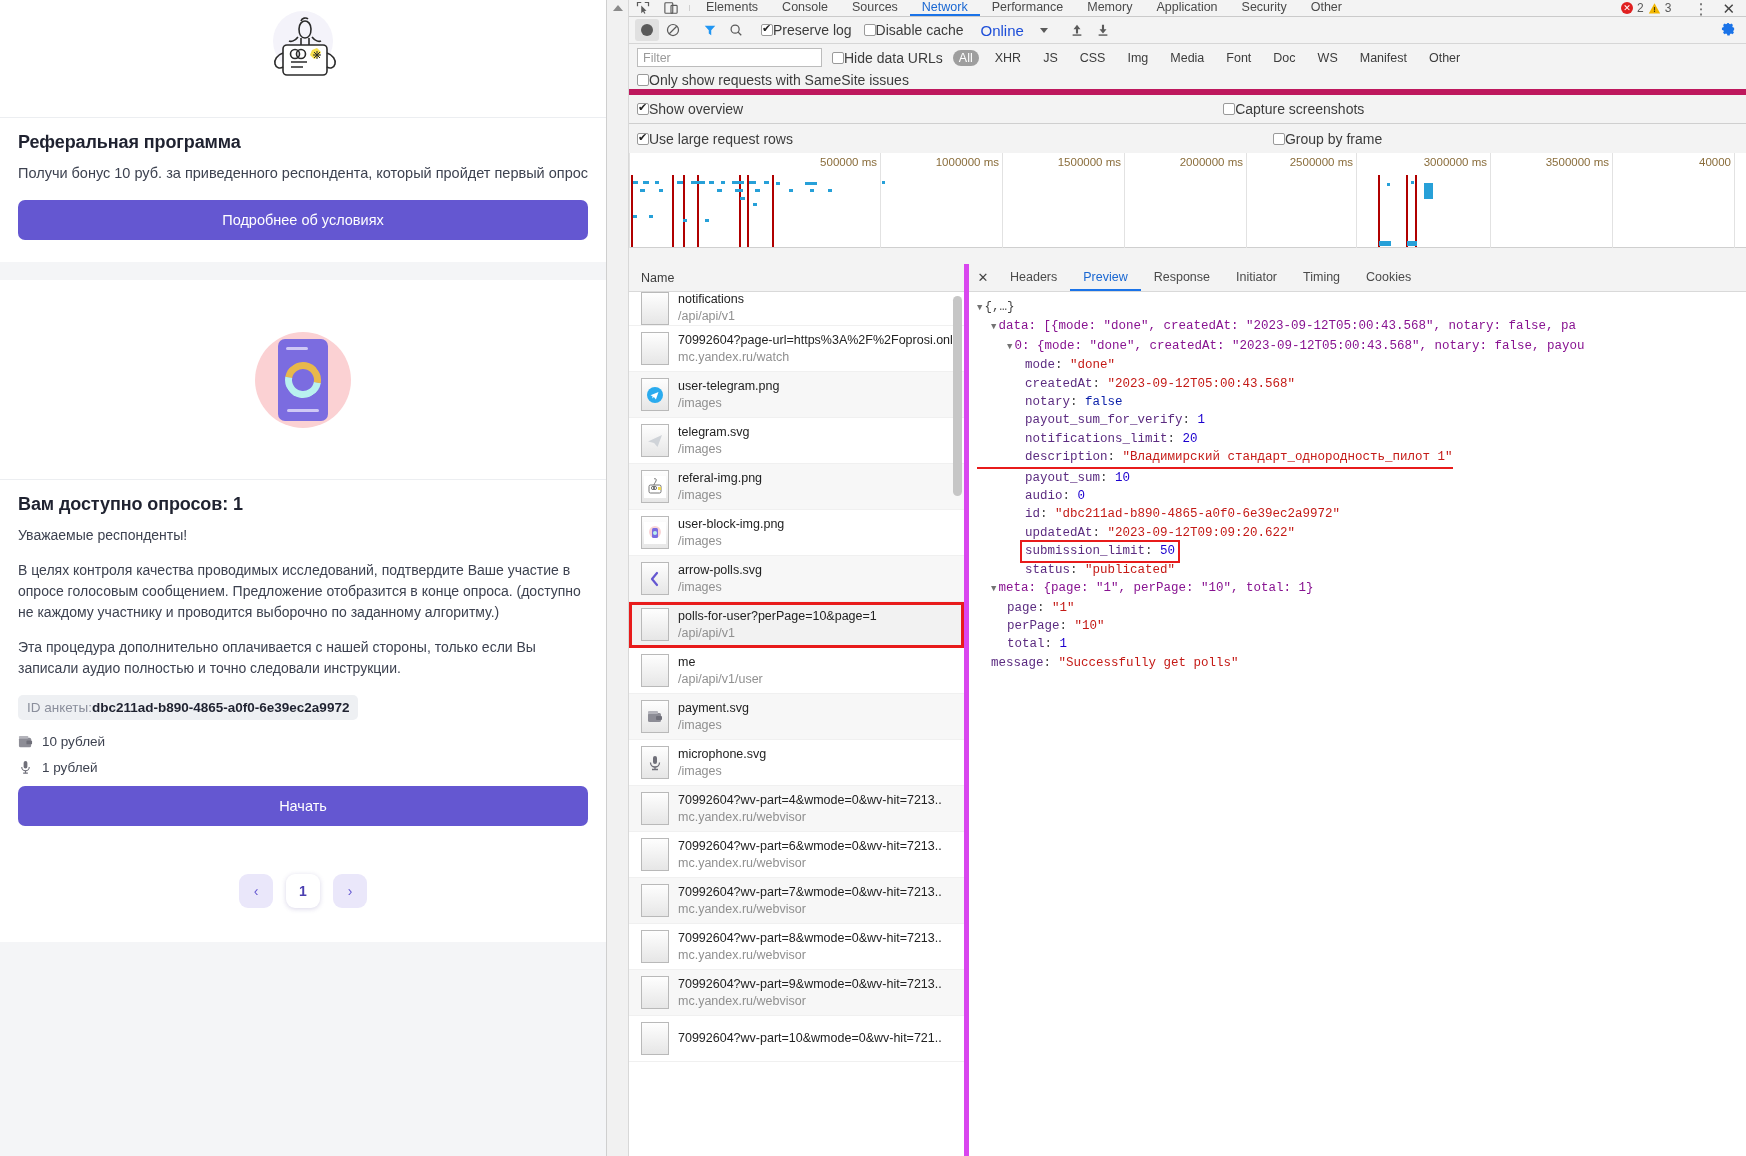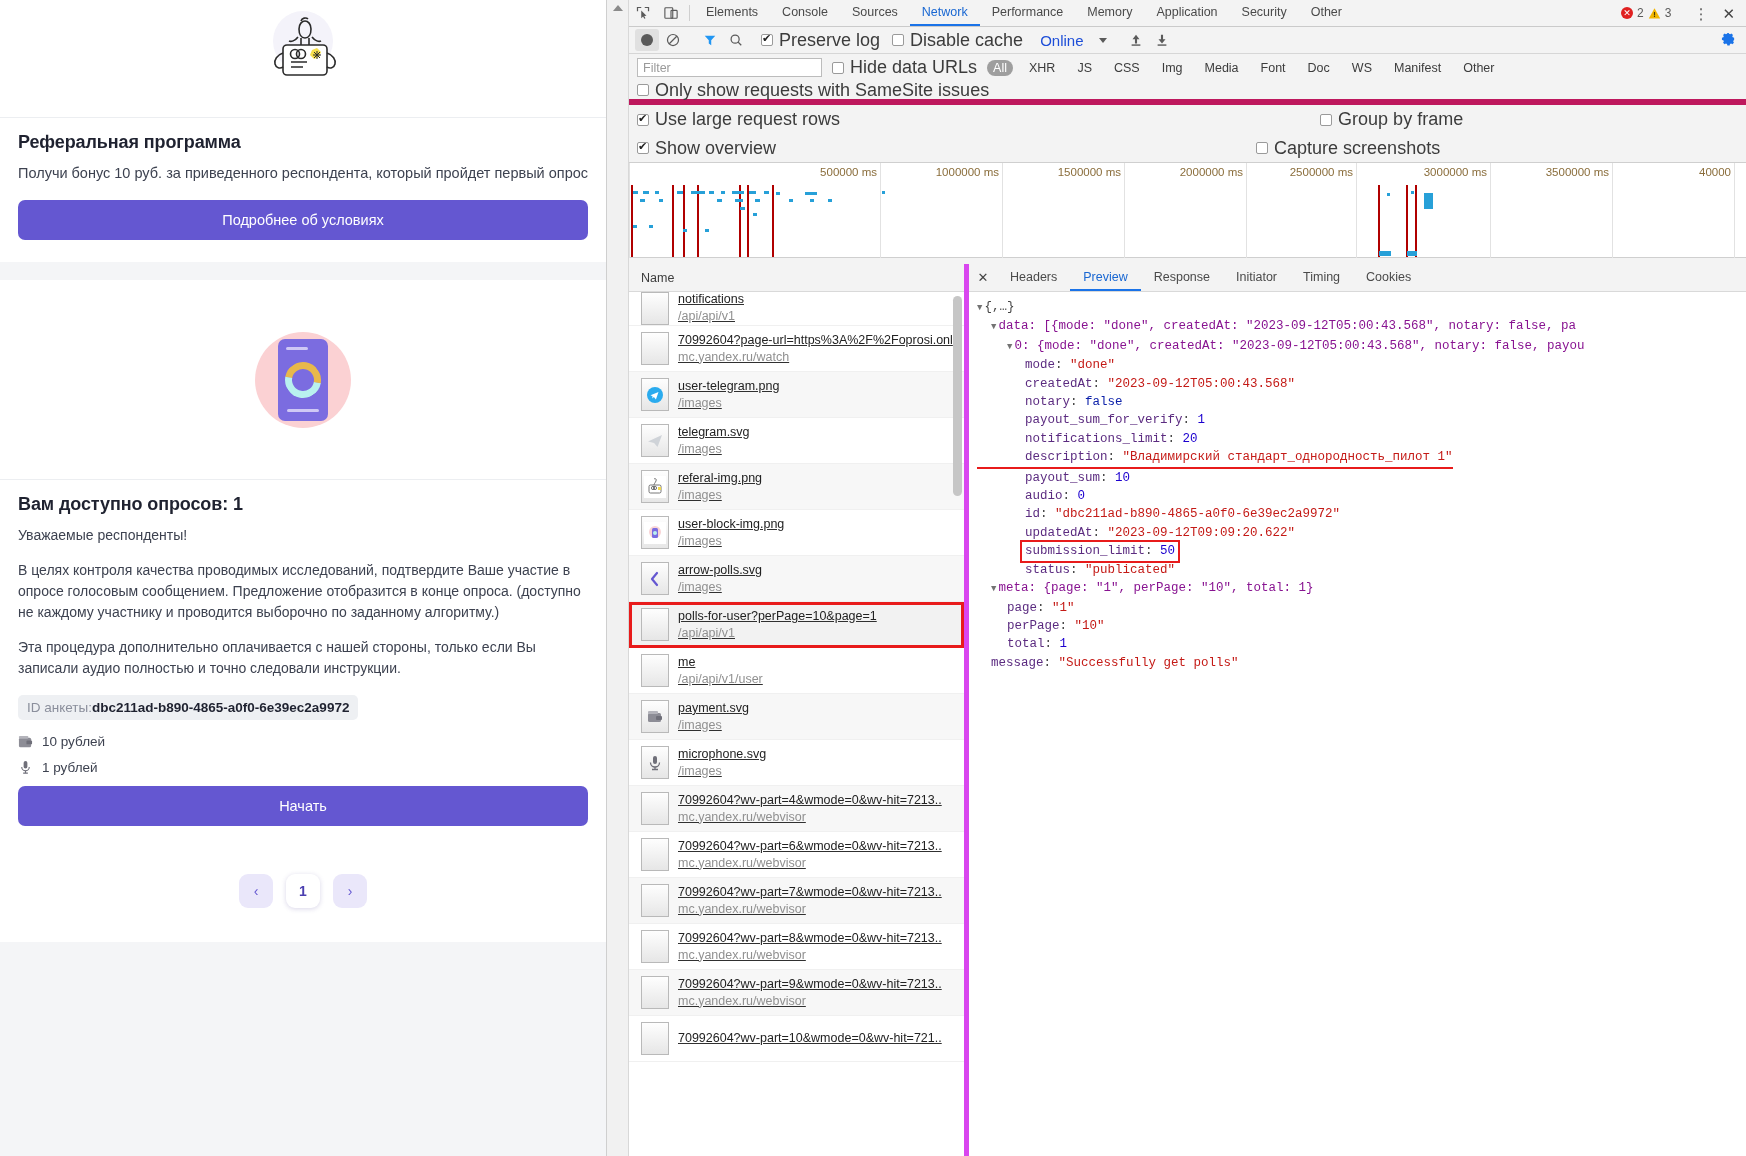--- a/index.html
+++ b/index.html
@@ -121,21 +121,21 @@
   .dt-gutter .up-arrow {
     position: absolute; top: 5px; left: 6px;
     width: 0; height: 0;
     border-left: 5px solid transparent; border-right: 5px solid transparent;
     border-bottom: 6px solid #8a8a8a;
   }
   .dt-main { position: absolute; left: 22px; top: 0; right: 0; bottom: 0; }
 
   
   .tabstrip {
-    height: 27px; display: flex; align-items: stretch;
+    height: 17px; display: flex; align-items: stretch;
     border-bottom: 1px solid #cacaca; background: #f3f3f3;
   }
   .tool-btn {
     width: 28px; display: flex; align-items: center; justify-content: center;
     cursor: pointer;
   }
   .vsep { width: 1px; background: #cfcfcf; margin: 5px 4px; }
   .tab {
     padding: 0 12px; display: flex; align-items: center;
     font-size: 12.5px; color: #4a4a4a; cursor: pointer;
@@ -167,21 +167,21 @@
   .ico-btn.pressed { background: #e0e0e0; }
   .cbx {
     width: 12px; height: 12px; border: 1px solid #9a9a9a; border-radius: 2px;
     background: #fff; display: inline-block; position: relative; flex: none;
   }
   .cbx.on { background: #fff; }
   .cbx.on:after {
     content: "✔"; position: absolute; left: 0px; top: -3px;
     font-size: 11px; color: #222;
   }
-  .cb-label { display: flex; align-items: center; gap: 6px; font-size: 18px; color: #3c3c3c; cursor: pointer; }
+  .cb-label { display: flex; align-items: center; font-size: 14px; color: #3c3c3c; cursor: pointer; }
   .throttle { display: flex; align-items: center; gap: 16px; font-size: 15px; color: #1d4ed8; padding: 0 4px; cursor: pointer; }
   .caret-dn { width:0;height:0;border-left:4px solid transparent;border-right:4px solid transparent;border-top:5px solid #5a5a5a; }
 
   
   .filter-row {
     height: 27px; display: flex; align-items: center; gap: 10px;
     padding: 0 8px; background: #f3f3f3;
   }
   .filter-input {
     width: 185px; height: 19px; border: 1px solid #bcbcbc; background: #fff;
@@ -214,21 +214,21 @@
   .red-line { position: absolute; width: 2px; background: #b00000; }
   .blue-tick { position: absolute; height: 3px; background: #27a0d8; }
 
   
   .split { position: absolute; top: 264px; left: 22px; right: 0; bottom: 0; display: flex; }
   .req-panel { width: 340px; background: #fff; border-right: 5px solid #d946ef; position: relative; }
   .req-head {
     height: 28px; display: flex; align-items: center; padding-left: 12px;
     font-size: 12.5px; color: #3c3c3c; border-bottom: 1px solid #d9d9d9; background: #f3f3f3;
   }
-  .req-list { position: absolute; top: 28px; left: 0; right: 0; bottom: 0; overflow: hidden; text-decoration: underline; }
+  .req-list { position: absolute; top: 28px; left: 0; right: 0; bottom: 0; overflow: hidden; }
   .req-row {
     height: 46px; display: flex; align-items: center; gap: 9px;
     padding: 0 8px 0 12px; border-bottom: 1px solid #f0f0f0;
     cursor: pointer; position: relative;
   }
   .req-row.alt { background: #f7f7f7; }
   .req-row.sel { outline: 3px solid #e81b1b; outline-offset: -3px; background: #f2f2f2; z-index: 3; }
   .thumb {
     width: 28px; height: 33px; flex: none; border: 1px solid #b9b9b9;
     background: linear-gradient(#fefefe, #e6e6e6);
@@ -468,38 +468,38 @@
       <div class="ftype">WS</div>
       <div class="ftype">Manifest</div>
       <div class="ftype">Other</div>
     </div>
     <div class="samesite-row">
       <label class="cb-label">
           <span class="cbx"></span>
           <span>Only show requests with SameSite issues</span>
         </label>
     </div>
+    <div class="opt-row last">
+      <label class="cb-label">
+          <span class="cbx on"></span>
+          <span>Show overview</span>
+        </label>
+      <label class="cb-label right-opt">
+          <span class="cbx"></span>
+          <span>Capture screenshots</span>
+        </label>
+    </div>
     <div class="opt-row">
       <label class="cb-label">
           <span class="cbx on"></span>
           <span>Use large request rows</span>
         </label>
       <label class="cb-label right-opt">
           <span class="cbx"></span>
           <span>Group by frame</span>
-        </label>
-    </div>
-    <div class="opt-row last">
-      <label class="cb-label">
-          <span class="cbx on"></span>
-          <span>Show overview</span>
-        </label>
-      <label class="cb-label right-opt">
-          <span class="cbx"></span>
-          <span>Capture screenshots</span>
         </label>
     </div>
 
     <div class="overview">
       <div class="ov-tick" style="left:0"></div>
       <div class="ov-tick" style="left:251px">
           <span>500000 ms</span>
         </div>
       <div class="ov-tick" style="left:373px">
           <span>1000000 ms</span>

